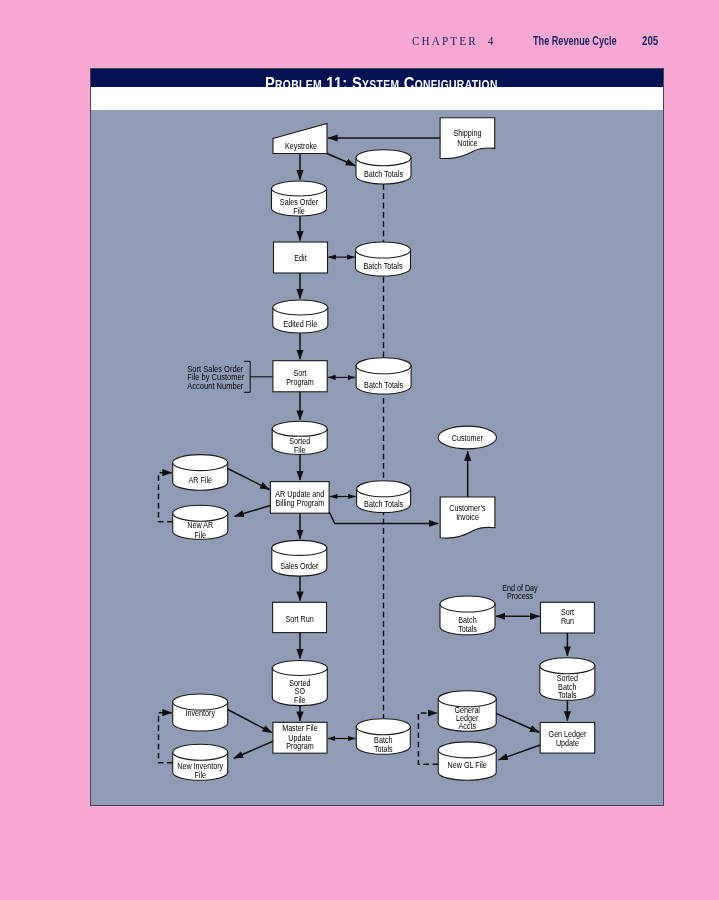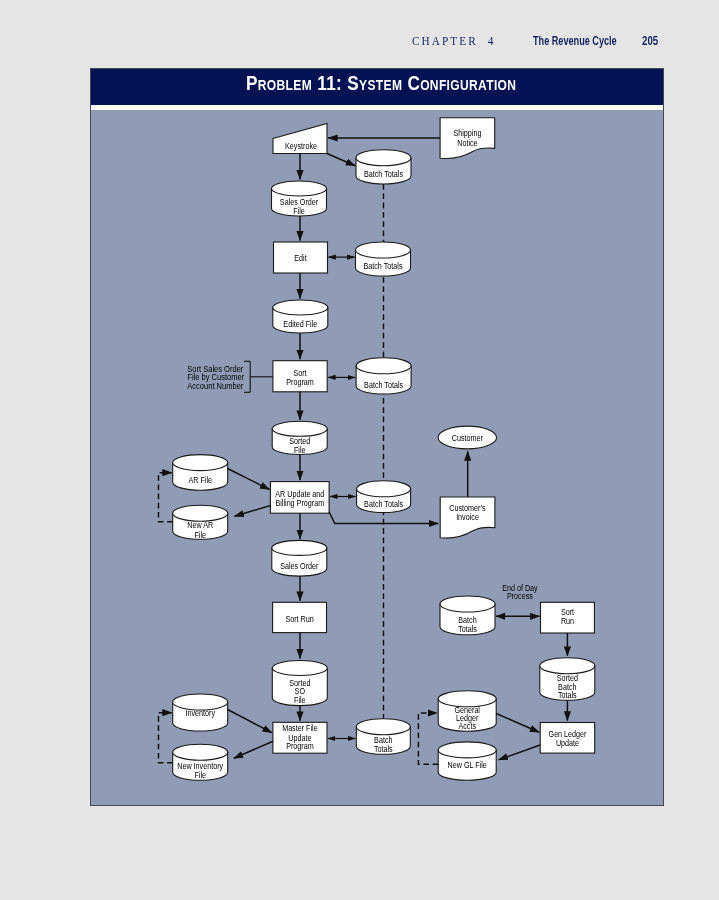--- a/index.html
+++ b/index.html
@@ -1,22 +1,22 @@
 <!DOCTYPE html>
 <html><head>
 <meta charset="utf-8">
 <style>
 html,body{margin:0;padding:0;background:#ffffff;}
-.page{position:relative;width:719px;height:900px;background:#e5e5e5;overflow:hidden;font-family:"Liberation Sans",sans-serif;}
+.page{position:relative;width:719px;height:900px;background:#f9a8d4;overflow:hidden;font-family:"Liberation Sans",sans-serif;}
 .chap{position:absolute;left:412px;top:34px;font-family:"Liberation Serif",serif;font-size:12px;letter-spacing:2.2px;color:#14235f;transform:scaleX(0.94);transform-origin:left top;}
 .rev{position:absolute;left:533px;top:33.5px;font-size:12.5px;font-weight:bold;color:#14235f;transform:scaleX(0.73);transform-origin:left top;}
 .pno{position:absolute;left:642px;top:33px;font-size:13.5px;font-weight:bold;color:#14235f;transform:scaleX(0.72);transform-origin:left top;}
 .fig{position:absolute;left:90px;top:68px;width:574px;height:738px;box-sizing:border-box;border:1px solid #474754;background:#fff;}
-.banner{position:absolute;left:0;top:0;width:100%;height:36px;background:#031253;color:#fff;
-  font-variant:small-caps;font-weight:bold;font-size:20px;letter-spacing:0.4px;text-align:center;line-height:29px;}
+.banner{position:absolute;left:0;top:0;width:100%;height:18px;background:#031253;color:#fff;
+  font-variant:small-caps;font-weight:bold;font-size:17px;letter-spacing:0.4px;text-align:center;line-height:29px;}
 .bt{display:inline-block;transform:translateX(4px) scaleX(0.86);transform-origin:center;}
 .body{position:absolute;left:0;top:40.5px;width:100%;height:695.5px;background:#909cb5;}
 svg text{font-family:"Liberation Sans",sans-serif;fill:#000;text-anchor:middle;dominant-baseline:central;}
 </style>
 </head>
 <body>
 <div class="page">
   <div class="chap">CHAPTER&nbsp;&nbsp;4</div>
   <div class="rev">The Revenue Cycle</div>
   <div class="pno">205</div>

